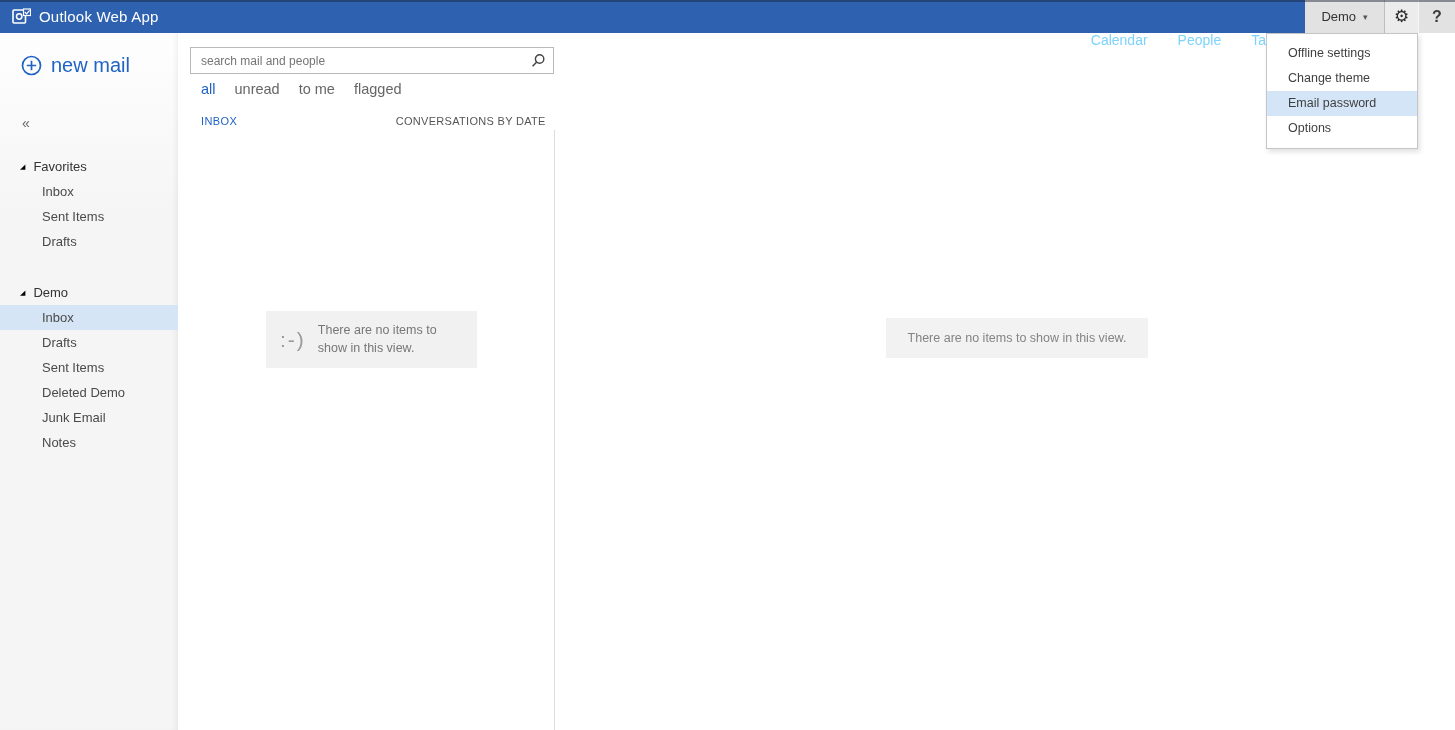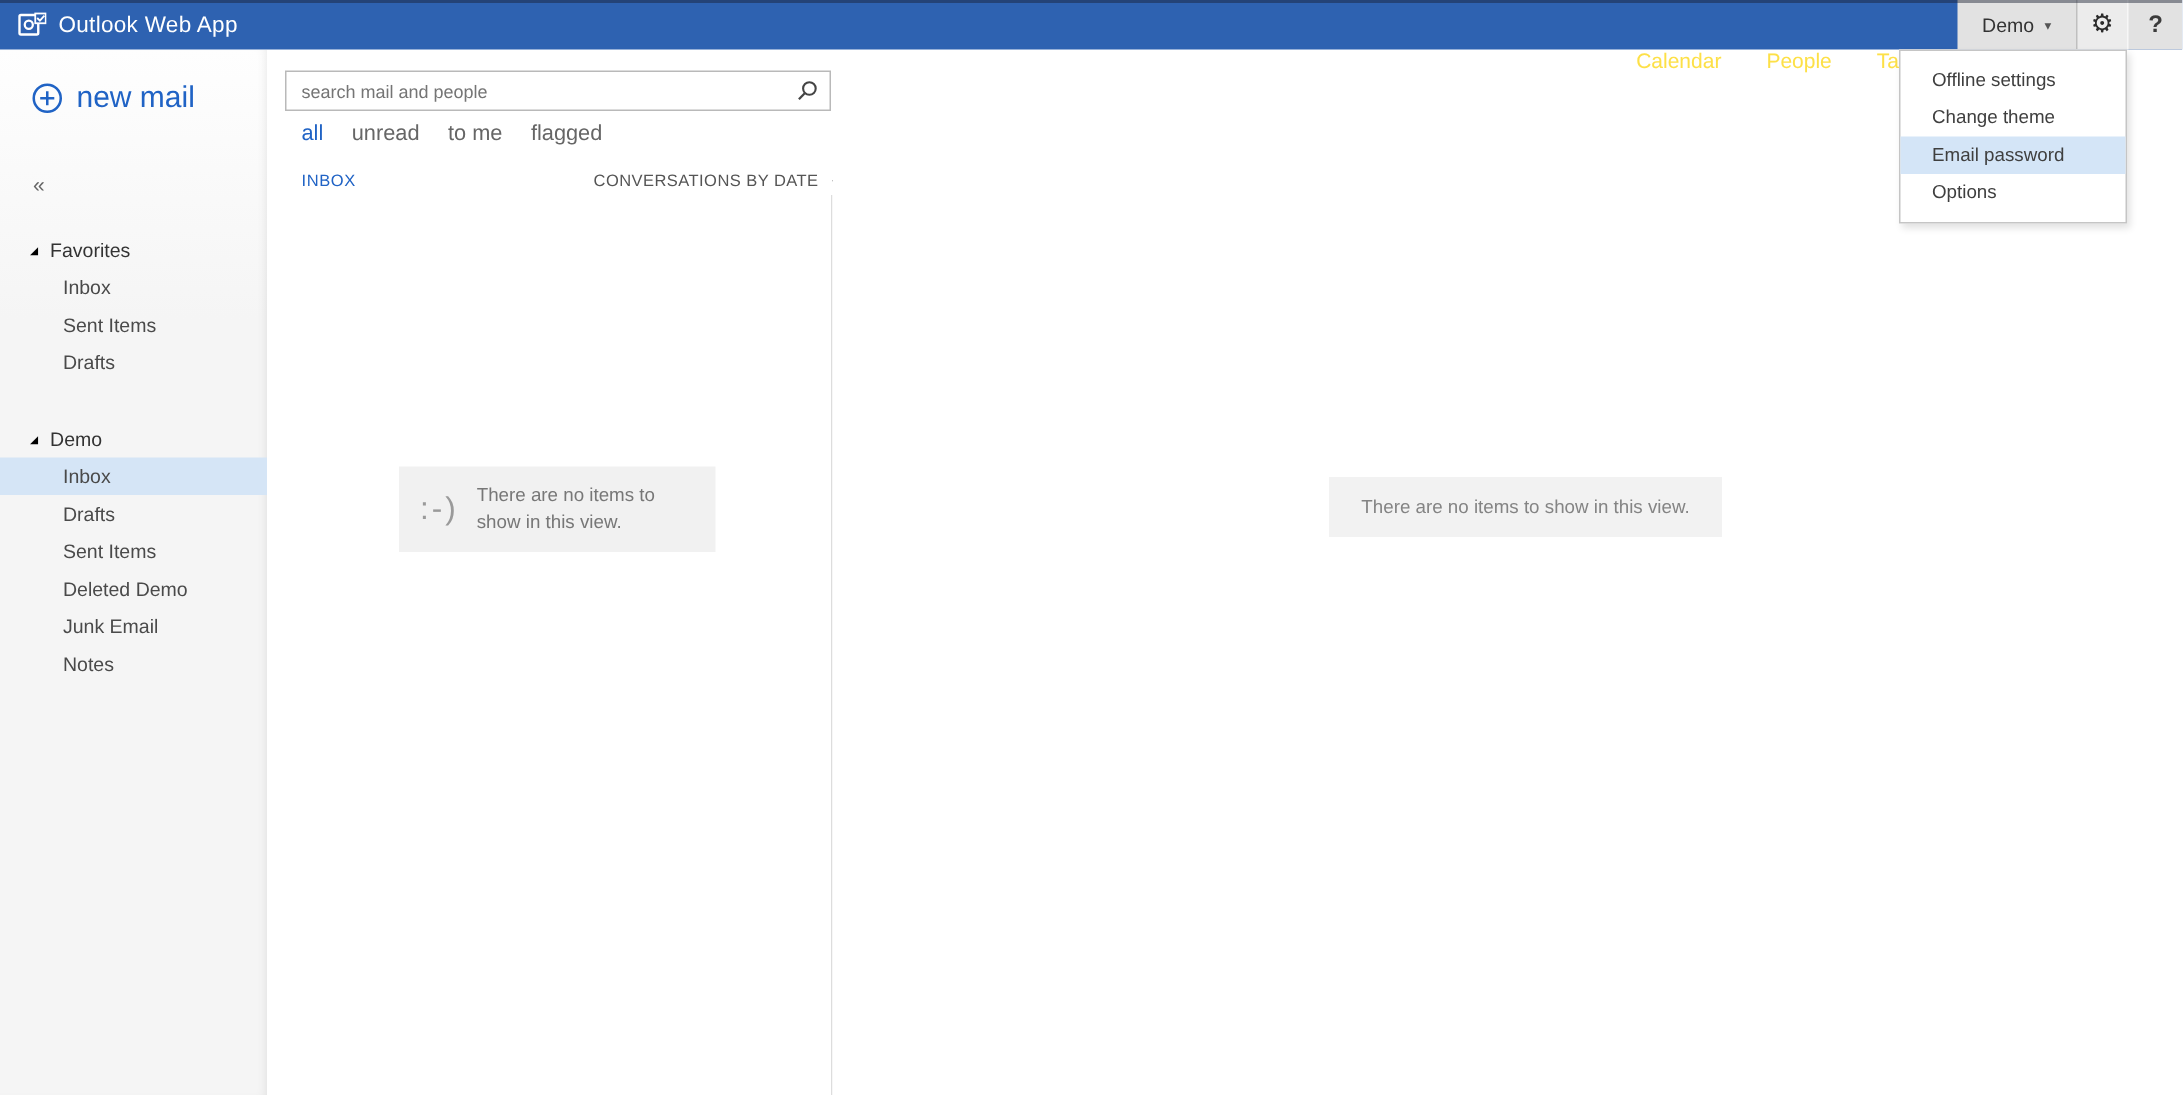--- a/index.html
+++ b/index.html
@@ -6,21 +6,21 @@
   html,body { width:1455px; height:730px; overflow:hidden; }
   body { font-family:"Liberation Sans", sans-serif; background:#fff; }
   .screen { position:relative; width:1455px; height:730px; background:#fff; overflow:hidden; }
 
   
   .topbar { position:absolute; top:0; left:0; width:1455px; height:33px; background:#2E62B1; z-index:40; }
   .topedge { position:absolute; top:0; left:0; width:1455px; height:2px; background:rgba(25,32,48,.45); z-index:60; }
   .brand { position:absolute; left:12px; top:0; height:33px; display:flex; align-items:center; gap:8px; }
   .brand-title { color:#fff; font-size:15px; letter-spacing:.2px; }
   .topnav { position:absolute; right:168px; top:0; height:33px; display:flex; align-items:center; gap:30px;margin-top:24px; }
-  .navitem { position:relative; color:#fde047; font-size:14px; height:33px; line-height:33px; cursor:pointer; }
+  .navitem { position:relative; color:#7dd3fc; font-size:14px; height:33px; line-height:33px; cursor:pointer; }
   .navitem.active { color:#fff; }
   .navitem.active .caret-up { position:absolute; bottom:0; left:50%; margin-left:-5px; width:0; height:0;
      border-left:5px solid transparent; border-right:5px solid transparent; border-bottom:5px solid #fff; }
   .topright { position:absolute; right:0; top:0; width:150px; height:33px; display:flex; z-index:55; }
   .userbtn { flex:1; background:#e2e2e2; color:#333; font-size:13px; display:flex; align-items:center; justify-content:center; gap:7px; cursor:pointer; }
   .dd-caret { font-size:9px; color:#555; }
   .gearbtn { width:34px; background:#ececec; border-left:1px solid #bfbfbf; display:flex; align-items:center; justify-content:center; cursor:pointer; }
   .gear-glyph { font-family:"DejaVu Sans", sans-serif; font-size:17px; color:#2b2b2b; line-height:1; }
   .helpbtn { width:37px; background:#e2e2e2; border-left:1px solid #f7f7f7; color:#3b3b3b; font-size:16px; font-weight:bold; display:flex; align-items:center; justify-content:center; cursor:pointer; }
 

